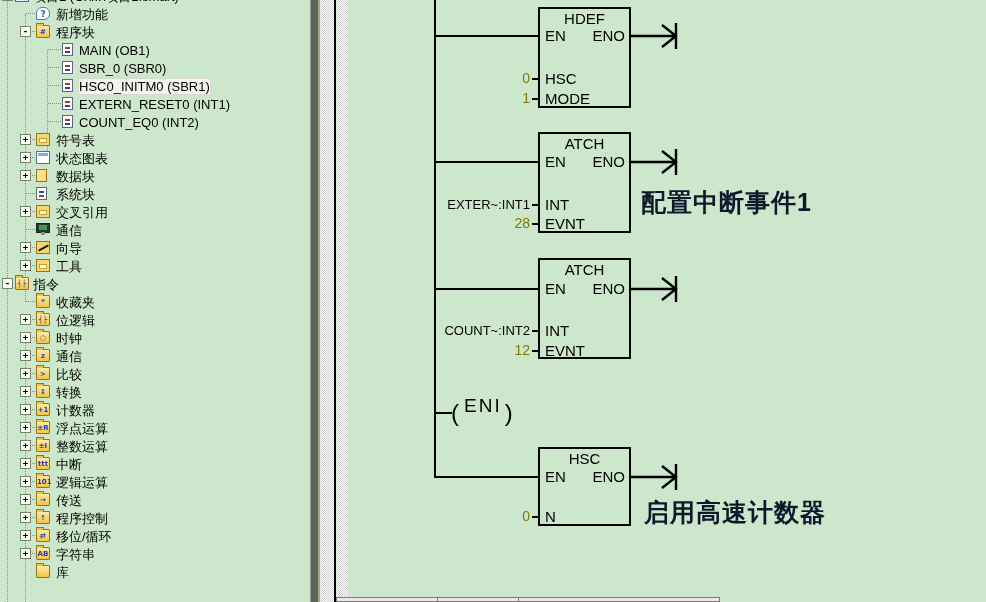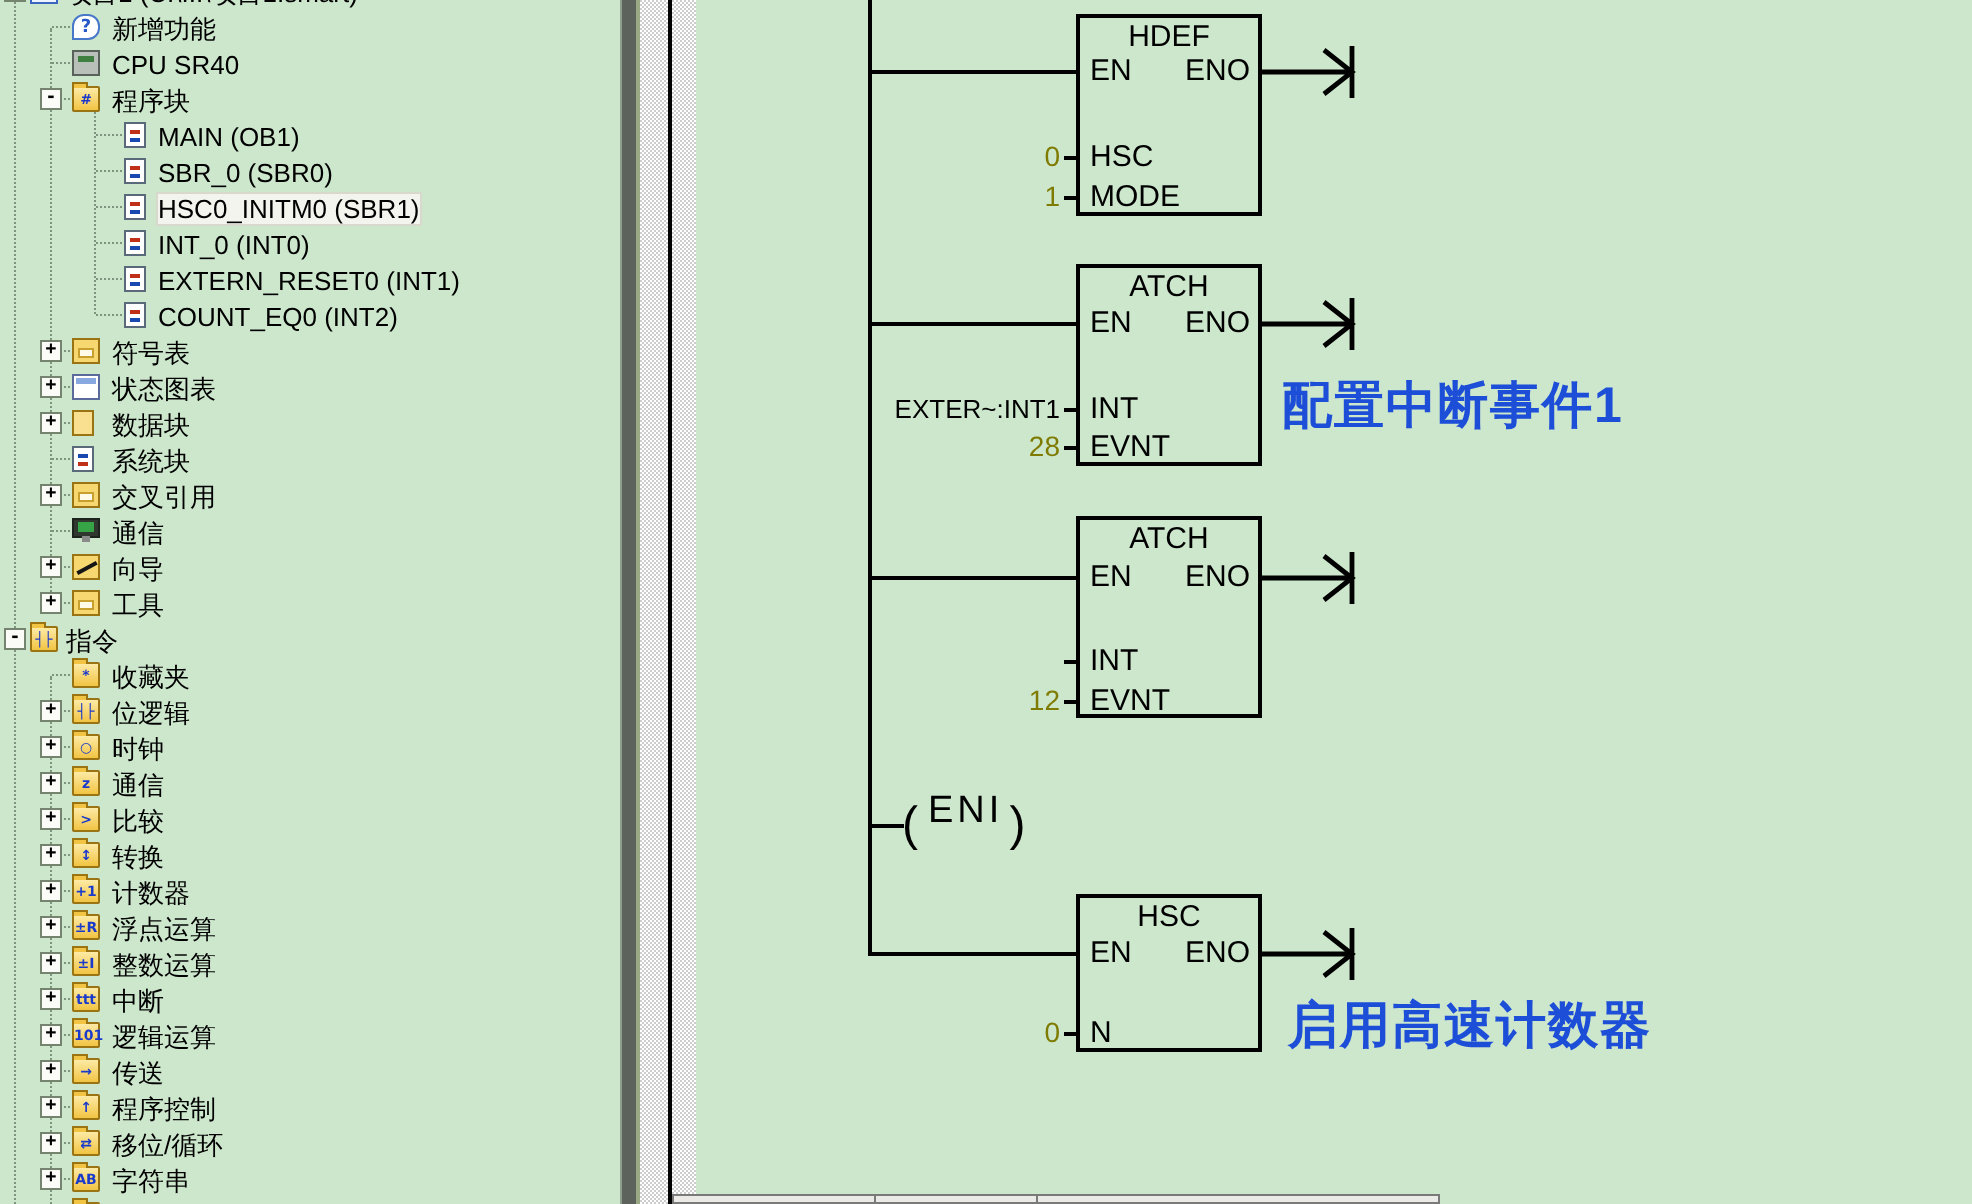--- a/index.html
+++ b/index.html
@@ -65,21 +65,21 @@
   #editor{position:absolute;left:332px;top:0;width:638px;height:572px}
   .wire{position:absolute;background:#000}
   .blk{position:absolute;left:206px;width:89px;border:2px solid #000;box-sizing:content-box}
   .btitle{text-align:center;margin-top:1px;font-size:15px}
   .ben,.beno,.bin{position:absolute;font-size:15px;line-height:16px}
   .ben{left:5px}.beno{right:4px}.bin{left:5px}
   .val{position:absolute;left:0;width:198px;text-align:right;font-size:14px;line-height:17px;
        color:#7f7b00;white-space:nowrap}
   .val.var{color:#000;font-size:13px}
   .arrow{position:absolute;left:299px;width:58px;height:30px}
-  .ann{position:absolute;color:#1d4ed8;font-size:25px;font-weight:700;white-space:nowrap;
+  .ann{position:absolute;color:#0f172a;font-size:25px;font-weight:700;white-space:nowrap;
        letter-spacing:1px}
   #eni-coil{position:absolute;left:119px;top:398px;height:30px;display:flex;align-items:center}
   #eni-coil .paren{font-size:24px;font-weight:400;line-height:28px}
   #eni-coil .ctext{font-size:19px;letter-spacing:2px;margin:0 3px 14px 5px}
   #bottom-table{position:absolute;left:4px;top:597px;width:384px;height:5px;box-sizing:border-box;
        border:1px solid #7a7a7a;background:#eceae6}
   #bottom-table i{position:absolute;top:0;bottom:0;width:1px;background:#7a7a7a}
 </style>
 </head>
 <body>
@@ -97,50 +97,40 @@
       </div>
       <div class="trow L1">
         <i class="stub"></i>
         <span class="ic ic-help">
           <i class="gl">?</i>
         </span>
         <span class="lbl">新增功能</span>
       </div>
       <div class="trow L1">
         <i class="stub"></i>
-        <span class="ic ic-cpu"></span>
-        <span class="lbl">CPU SR40</span>
-      </div>
-      <div class="trow L1">
-        <i class="stub"></i>
         <span class="ebox">-</span>
         <span class="ic ic-folder">
           <i class="gl">#</i>
         </span>
         <span class="lbl">程序块</span>
       </div>
       <div class="trow L2">
         <i class="stub"></i>
         <span class="ic ic-pou"></span>
         <span class="lbl">MAIN (OB1)</span>
       </div>
       <div class="trow L2">
         <i class="stub"></i>
         <span class="ic ic-pou"></span>
         <span class="lbl">SBR_0 (SBR0)</span>
       </div>
       <div class="trow L2">
         <i class="stub"></i>
         <span class="ic ic-pou"></span>
         <span class="lbl sel">HSC0_INITM0 (SBR1)</span>
-      </div>
-      <div class="trow L2">
-        <i class="stub"></i>
-        <span class="ic ic-pou"></span>
-        <span class="lbl">INT_0 (INT0)</span>
       </div>
       <div class="trow L2">
         <i class="stub"></i>
         <span class="ic ic-pou"></span>
         <span class="lbl">EXTERN_RESET0 (INT1)</span>
       </div>
       <div class="trow L2">
         <i class="stub"></i>
         <span class="ic ic-pou"></span>
         <span class="lbl">COUNT_EQ0 (INT2)</span>
@@ -372,20 +362,21 @@
   </svg>
   <div class="ann" style="left:309px;top:186px">配置中断事件1</div>
 
   <div class="blk" style="top:258px;height:97px">
     <div class="btitle">ATCH</div>
     <div class="ben" style="top:21px">EN</div>
     <div class="beno" style="top:21px">ENO</div>
     <div class="bin" style="top:63px">INT</div>
     <div class="bin" style="top:83px">EVNT</div>
   </div>
+  <div class="val var" style="top:322px">COUNT~:INT2</div>
   <div class="val" style="top:342px">12</div>
   <svg class="arrow" style="top:274px" viewBox="0 0 58 30">
     <path d="M0 15 H43 M31 4 L45 15 L31 26 M45 2 V28" stroke="#000" stroke-width="2.4" fill="none"></path>
   </svg>
 
   <div id="eni-coil">
     <span class="paren">(</span>
     <span class="ctext">ENI</span>
     <span class="paren">)</span>
   </div>

